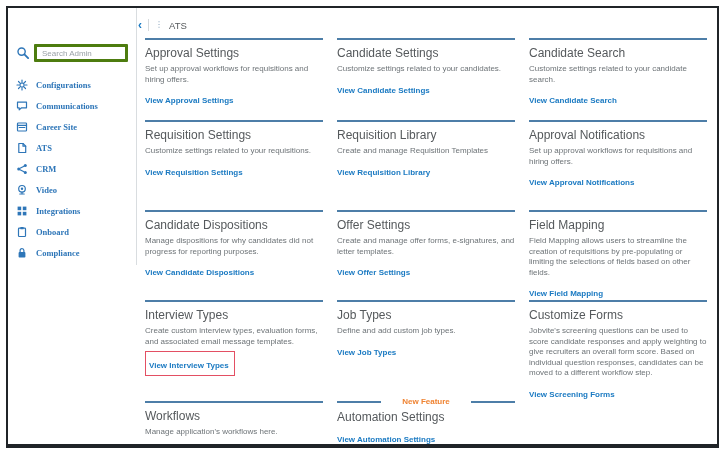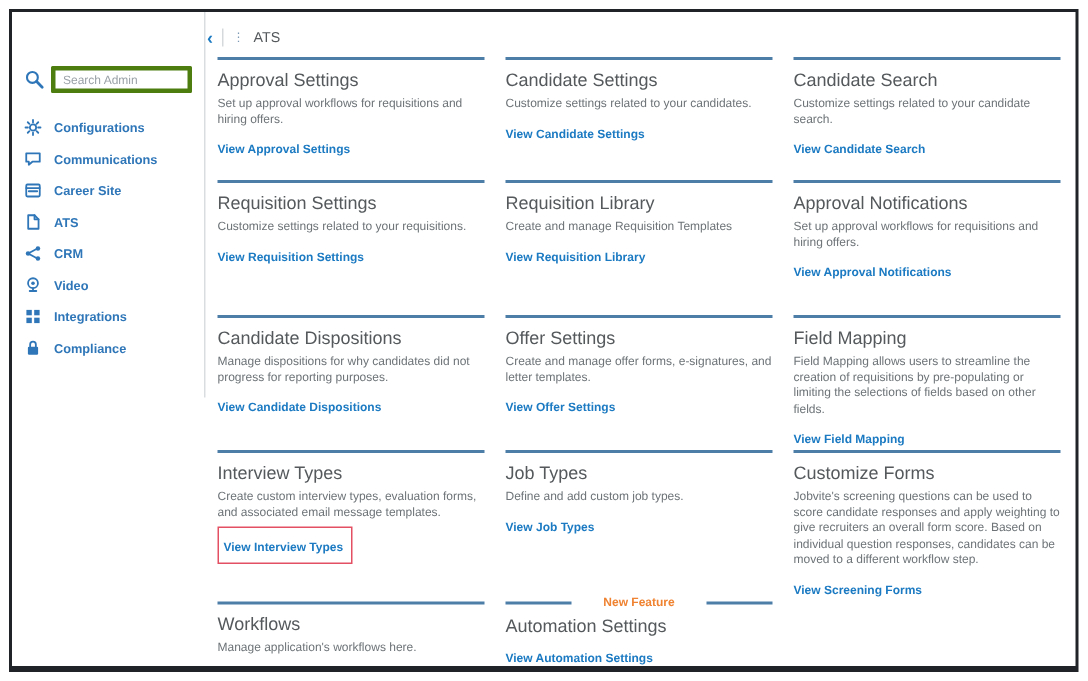--- a/index.html
+++ b/index.html
@@ -10,21 +10,21 @@
   
   .sidebar { width:128px; flex:none; padding:36px 0 0 8px; position:relative; }
   .v-divider { position:absolute; left:128px; top:0; width:1px; height:257px; background:var(--divider,#d9dde0); }
   .search-row { display:flex; align-items:center; gap:4px; margin-bottom:12px; }
   .search-row svg { flex:none; }
   .search-input { width:94px; height:18px; border:3px solid #4d7c0f; border-radius:1px;
                   font-size:8px; padding:0 5px; color:#55595c; font-family:inherit; }
   .search-input::placeholder { color:#9aa1a7; }
   .nav-item { display:flex; align-items:center; gap:8px; height:21px; cursor:pointer; }
   .nav-icon { width:12px; display:flex; justify-content:center; }
-  .nav-label { font-size:8.5px; font-weight:bold; color:var(--sidebar,#2e76b8); }
+  .nav-label { font-size:8.5px; font-weight:bold; color:var(--sidebar,#2e76b8);font-family:Liberation Serif, serif; }
   
   .main { flex:1; padding:0 10px 0 9px; }
   .breadcrumb { height:26px; margin:4px 0 0 -7px; display:flex; align-items:center; gap:6px; }
   .crumb-back { color:var(--link,#1b7ac2); font-size:12px; font-weight:bold; line-height:1; cursor:pointer; }
   .crumb-sep { width:1px; height:12px; background:#d5d9dc; }
   .crumb-dots { color:#7d9ab5; font-size:8px; line-height:1; }
   .crumb-title { font-size:9.5px; color:#55595c; }
   .grid { display:grid; grid-template-columns:1fr 1fr 1fr; column-gap:14px;
           grid-template-rows:82px 90px 90px auto auto; }
   .card { border-top:2px solid var(--accent,#4d7ea8); padding-top:6px; }
@@ -120,20 +120,29 @@
               <rect class="fill" x="6.8" y="1.6" width="3.6" height="3.6"></rect>
               <rect class="fill" x="1.6" y="6.8" width="3.6" height="3.6"></rect>
               <rect class="fill" x="6.8" y="6.8" width="3.6" height="3.6"></rect>
             </svg>
           </span>
         <span class="nav-label">Integrations</span>
       </div>
       <div class="nav-item">
         <span class="nav-icon">
           <svg class="ic" width="12" height="12" viewBox="0 0 12 12">
+              <rect x="2.5" y="2.2" width="7" height="8.3" rx="0.8"></rect>
+              <rect class="fill" x="4.4" y="1.1" width="3.2" height="2.2" rx="0.5"></rect>
+            </svg>
+          </span>
+        <span class="nav-label">Onboard</span>
+      </div>
+      <div class="nav-item">
+        <span class="nav-icon">
+          <svg class="ic" width="12" height="12" viewBox="0 0 12 12">
               <rect class="fill" x="2.6" y="5.1" width="6.8" height="5.4" rx="0.8"></rect>
               <path d="M4.1 5.1V3.6a1.9 1.9 0 0 1 3.8 0v1.5"></path>
             </svg>
           </span>
         <span class="nav-label">Compliance</span>
       </div>
     </nav>
     <div class="v-divider"></div>
   </aside>
 

